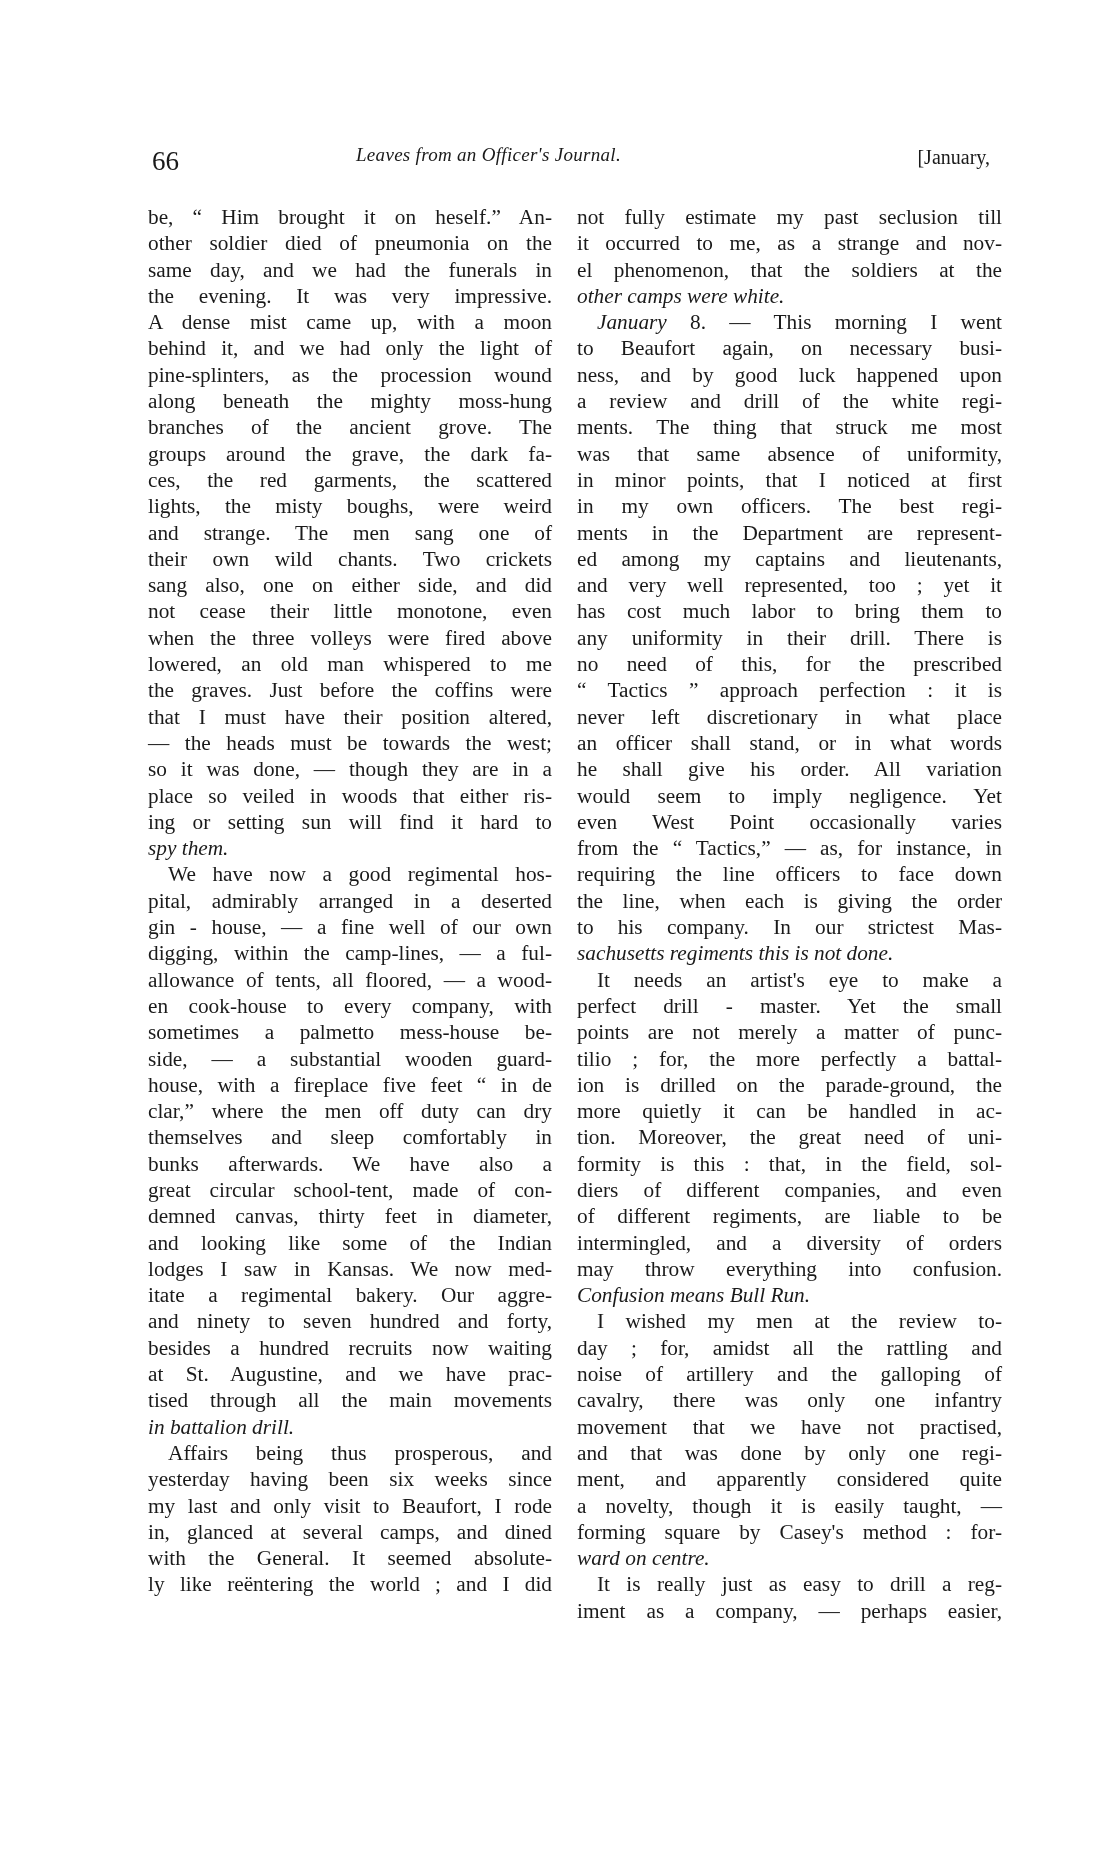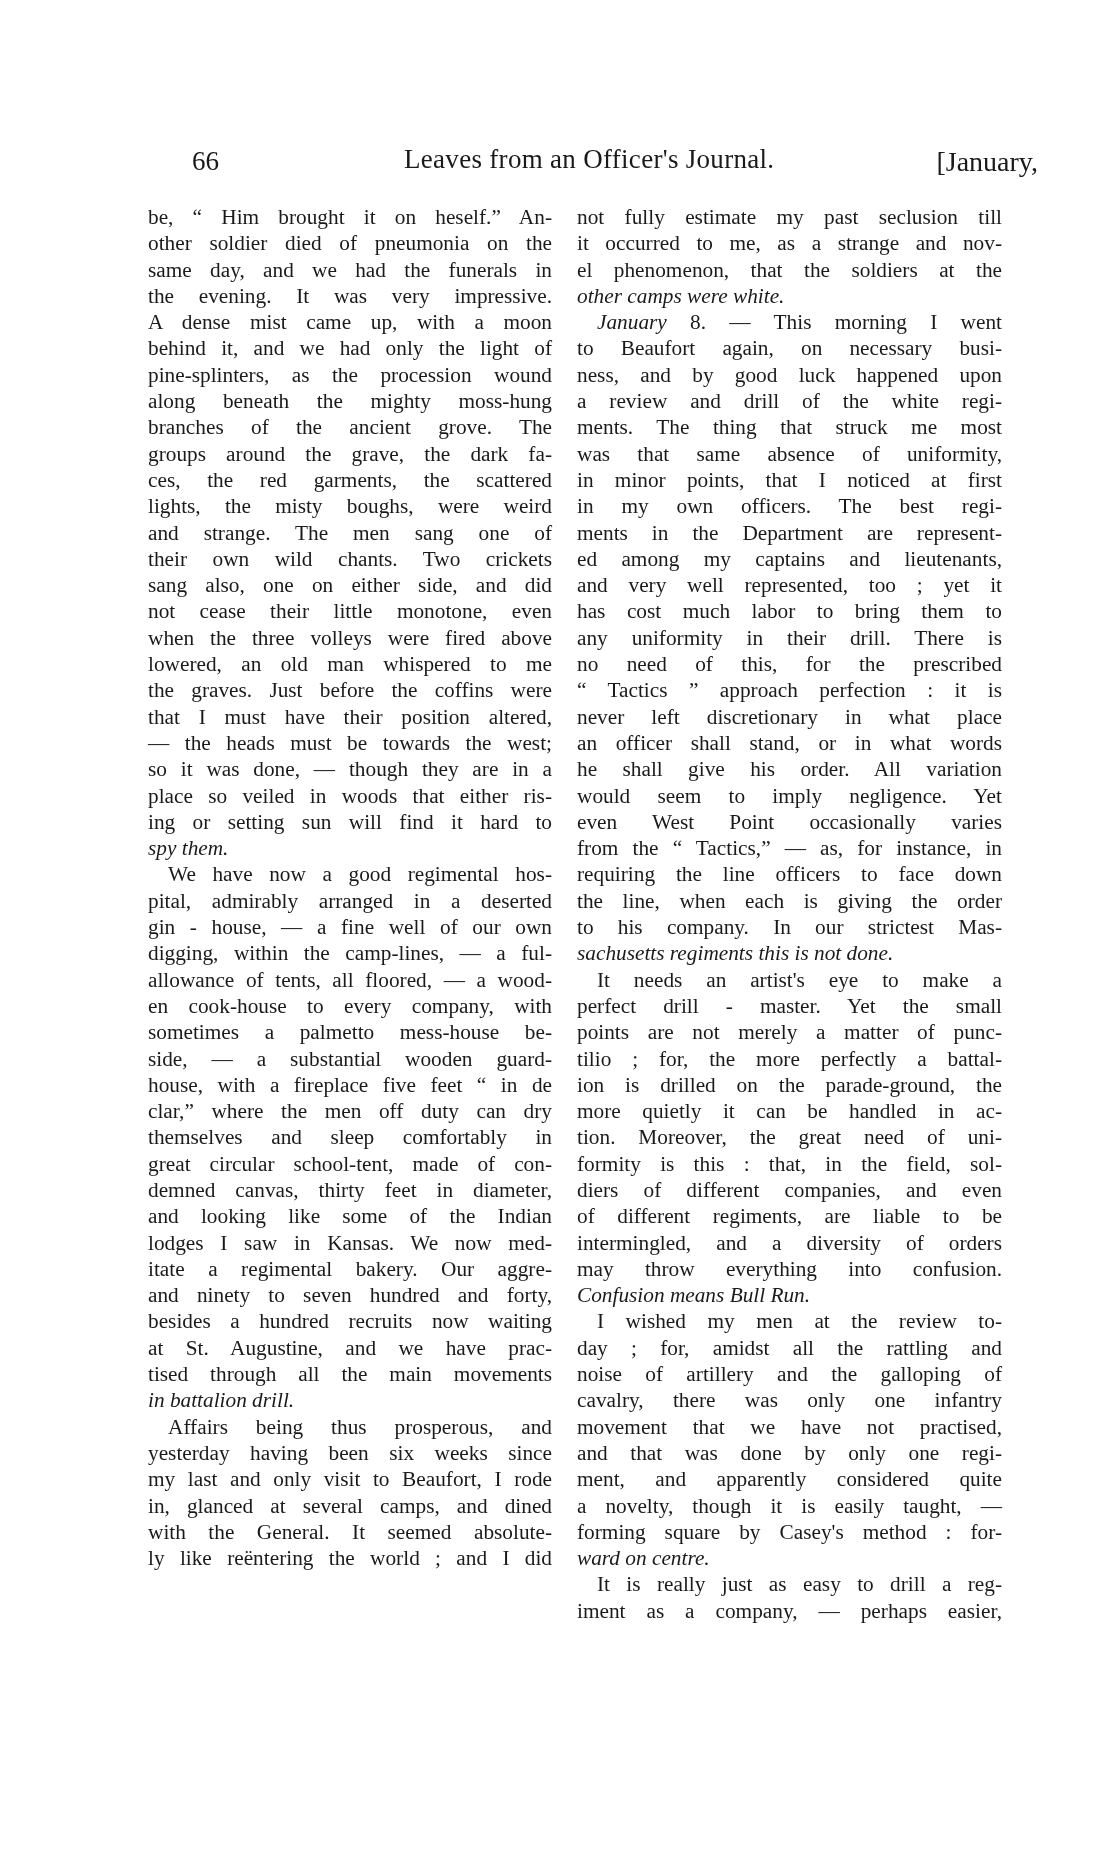--- a/index.html
+++ b/index.html
@@ -1,21 +1,21 @@
 <!DOCTYPE html>
 <html><head>
 <meta charset="utf-8">
 <style>
   html,body{margin:0;padding:0;background:#fff;}
   body{width:1096px;height:1850px;position:relative;overflow:hidden;
        font-family:"Liberation Serif","DejaVu Serif",serif;color:#1a1a1a;}
-  .header{position:absolute;top:140px;left:152px;width:850px;height:40px;margin-left:40px;}
+  .header{position:absolute;top:140px;left:152px;width:850px;height:40px;}
   .pnum{position:absolute;left:0;top:6px;font-size:27px;}
-  .rtitle{position:absolute;left:212px;top:4px;font-size:27px;letter-spacing:0.3px;}
-  .rdate{position:absolute;right:4px;top:6px;font-size:28px;}
+  .rtitle{position:absolute;left:204px;top:4px;font-size:19px;font-style:italic;letter-spacing:0.3px;}
+  .rdate{position:absolute;right:12px;top:6px;font-size:20px;}
   .col{position:absolute;top:204px;font-size:21.3px;line-height:26.3px;text-align:justify;}
   .col.left{left:148px;width:404px;}
   .col.right{left:577px;width:425px;}
   .col .line{display:block;text-align:justify;text-align-last:justify;white-space:nowrap;height:26.3px;overflow:visible;}
   .col .line.last{text-align-last:left;font-style:italic;}
   .col .line.indent{padding-left:20px;}
   .it{font-style:italic;}
 </style>
 </head>
 <body>
@@ -56,20 +56,21 @@
     <span class="line">pital, admirably arranged in a deserted</span>
     <span class="line">gin - house, — a fine well of our own</span>
     <span class="line">digging, within the camp-lines, — a ful-</span>
     <span class="line">allowance of tents, all floored, — a wood-</span>
     <span class="line">en cook-house to every company, with</span>
     <span class="line">sometimes a palmetto mess-house be-</span>
     <span class="line">side, — a substantial wooden guard-</span>
     <span class="line">house, with a fireplace five feet “ in de</span>
     <span class="line">clar,” where the men off duty can dry</span>
     <span class="line">themselves and sleep comfortably in</span>
+    <span class="line">bunks afterwards.   We have also a</span>
     <span class="line">great circular school-tent, made of con-</span>
     <span class="line">demned canvas, thirty feet in diameter,</span>
     <span class="line">and looking like some of the Indian</span>
     <span class="line">lodges I saw in Kansas.   We now med-</span>
     <span class="line">itate a regimental bakery.   Our aggre-</span>
     <span class="line">and ninety to seven hundred and forty,</span>
     <span class="line">besides a hundred recruits now waiting</span>
     <span class="line">at St. Augustine, and we have prac-</span>
     <span class="line">tised through all the main movements</span>
     <span class="line last">in battalion drill.</span>

